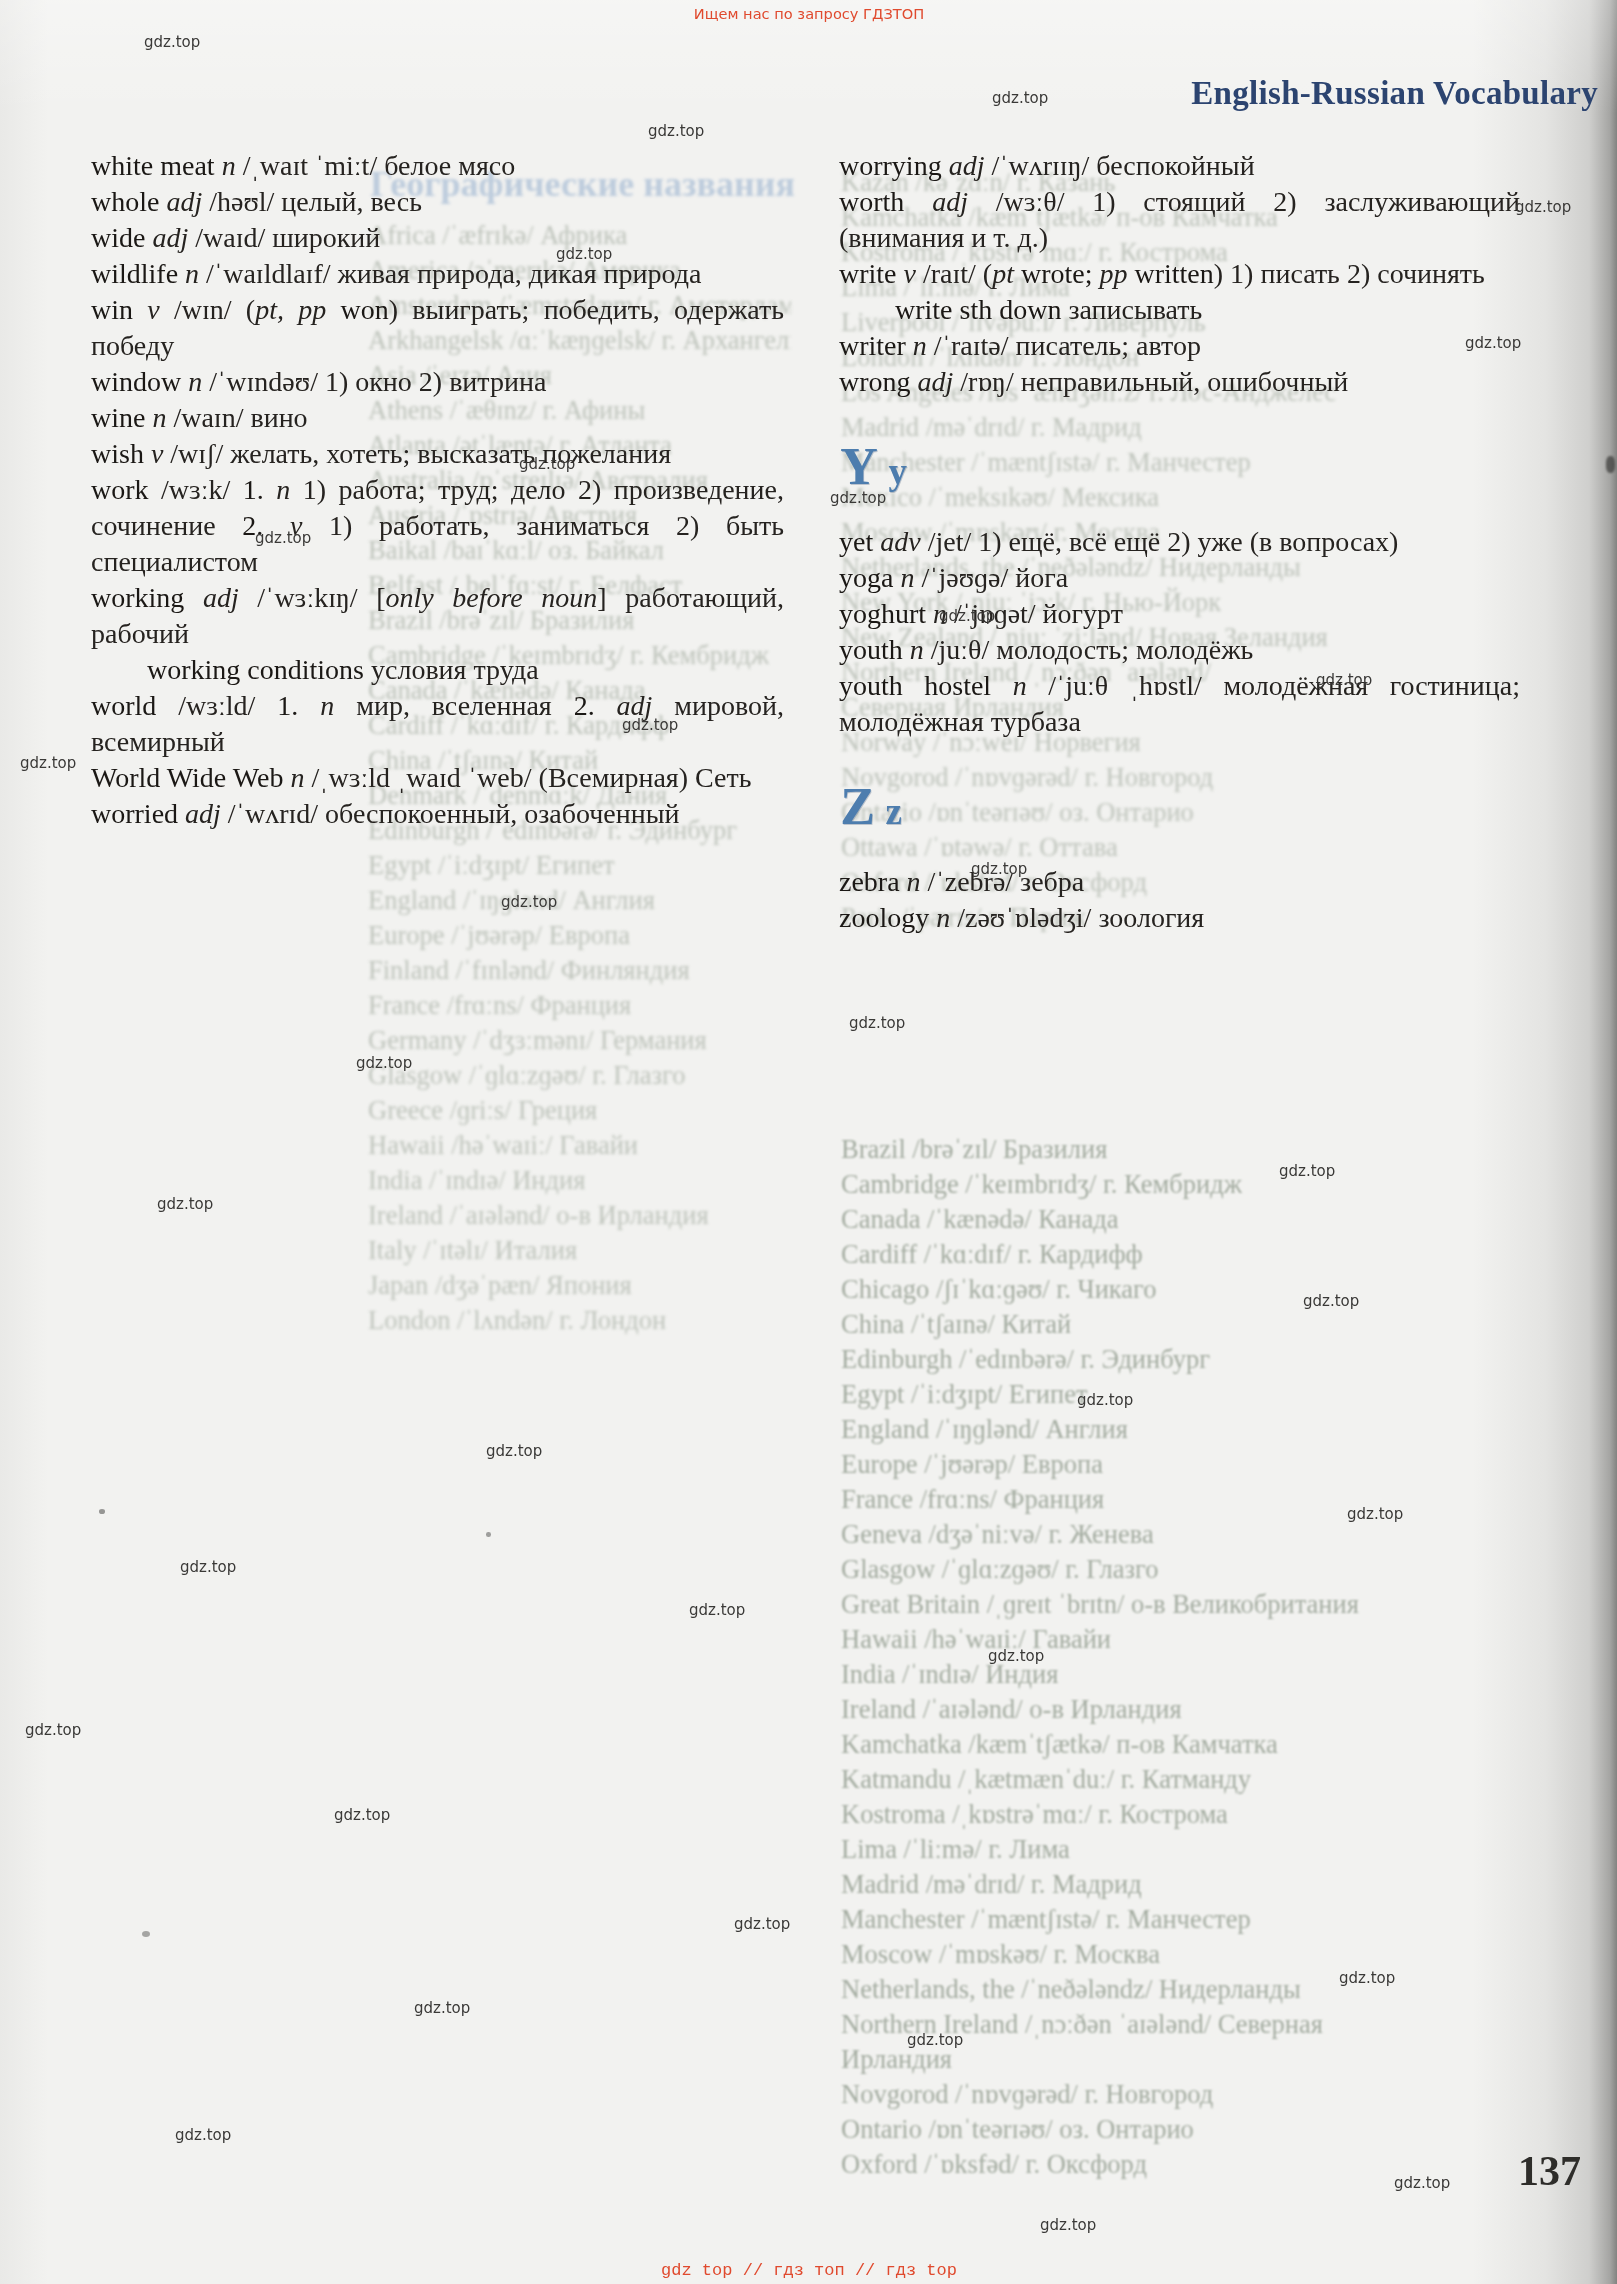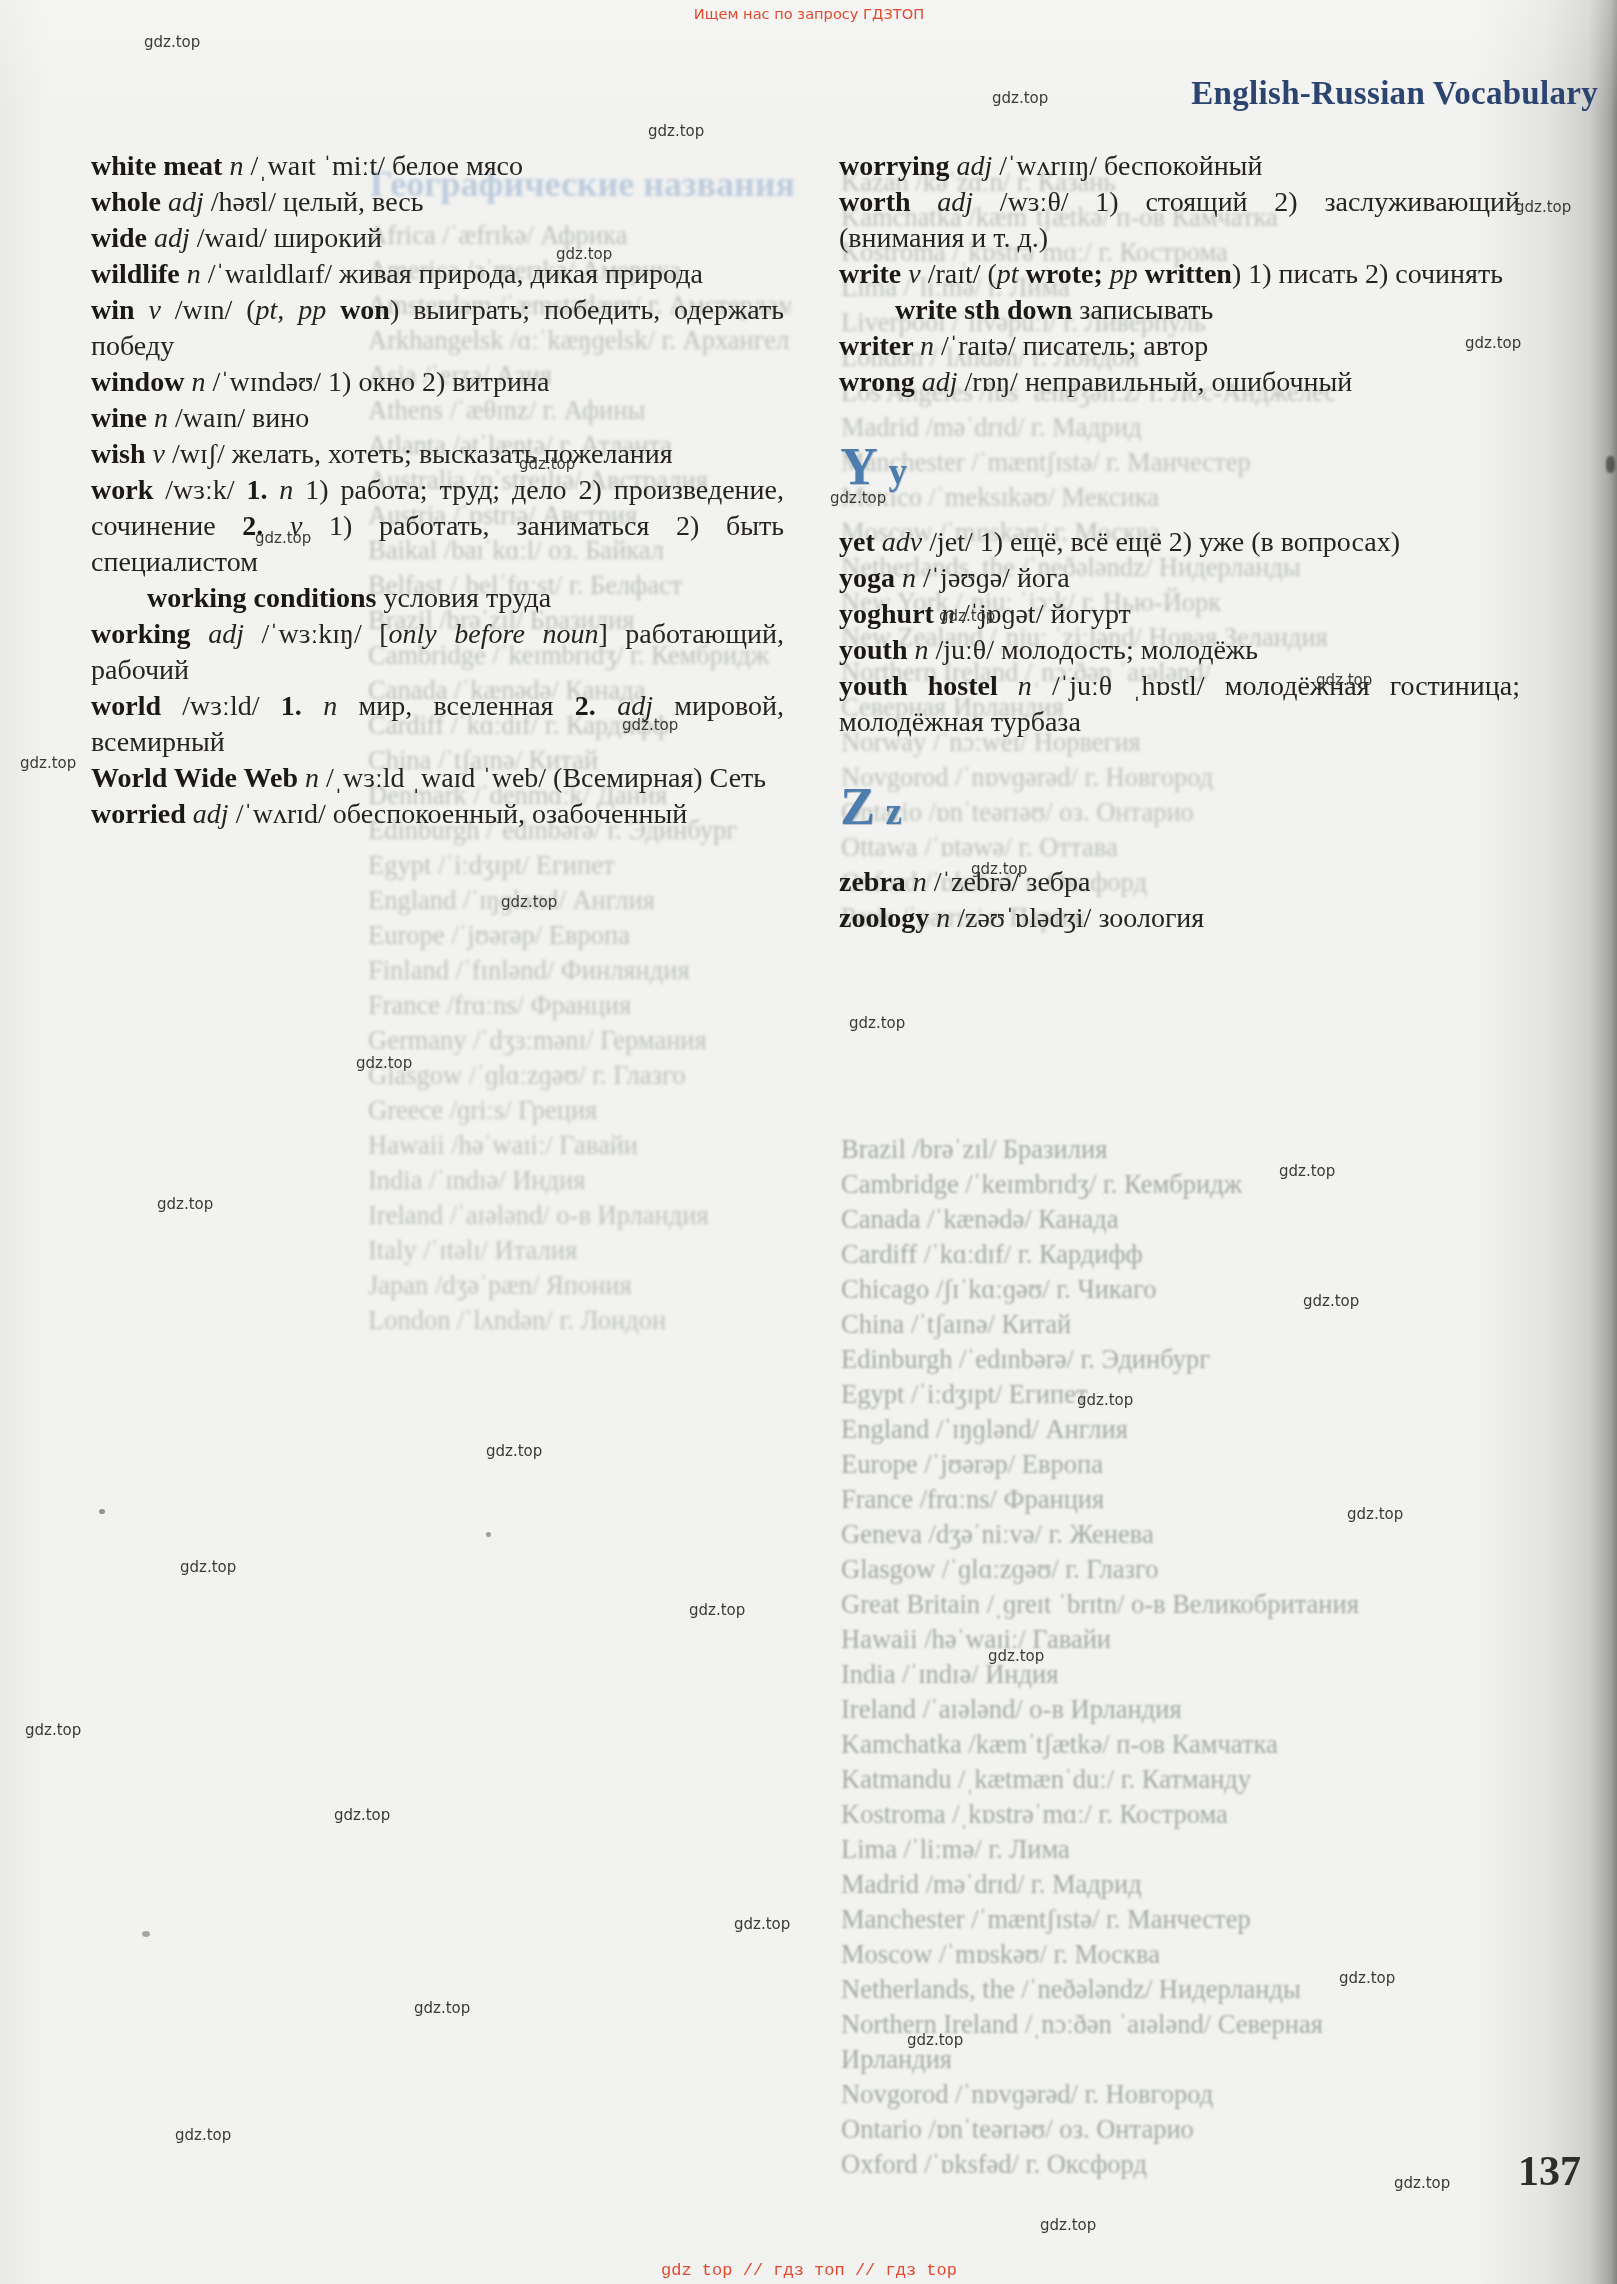--- a/index.html
+++ b/index.html
@@ -27,21 +27,21 @@
     font-weight:bold;font-size:33px;color:#2c4470;letter-spacing:0.3px;
     white-space:nowrap;
   }
   .col{position:absolute;top:148px;}
   .entry{
     margin:0;
     font-size:28px;line-height:36px;
     color:#262320;
     text-align:justify;
   }
-  .entry .s-b{font-weight:bold;color:#1b1815;}
+  .entry .s-b{font-weight:normal;color:#1b1815;}
   .entry .s-i{font-style:italic;}
   .entry.sub{padding-left:56px;}
   .letter-heading{
     margin:41px 0 17px 1.3px;
     line-height:52px;
     color:#4d7dae;
     font-weight:bold;
     text-shadow:0.7px 0.7px 0 rgba(30,60,100,.25);
   }
   .letter-big{font-size:52px;}
@@ -189,22 +189,22 @@
     <div class="col" id="col-left" style="left:91px;width:693px;">
         <p class="entry"><span class="s-b">white meat </span><span class="s-i">n </span><span class="s-n">/ˌwaɪt ˈmiːt/ белое мясо</span></p>
         <p class="entry"><span class="s-b">whole </span><span class="s-i">adj </span><span class="s-n">/həʊl/ целый, весь</span></p>
         <p class="entry"><span class="s-b">wide </span><span class="s-i">adj </span><span class="s-n">/waɪd/ широкий</span></p>
         <p class="entry"><span class="s-b">wildlife </span><span class="s-i">n </span><span class="s-n">/ˈwaɪldlaɪf/ живая природа, дикая природа</span></p>
         <p class="entry"><span class="s-b">win </span><span class="s-i">v </span><span class="s-n">/wɪn/ (</span><span class="s-i">pt, pp </span><span class="s-b">won</span><span class="s-n">) выиграть; победить, одержать победу</span></p>
         <p class="entry"><span class="s-b">window </span><span class="s-i">n </span><span class="s-n">/ˈwɪndəʊ/ 1) окно 2) витрина</span></p>
         <p class="entry"><span class="s-b">wine </span><span class="s-i">n </span><span class="s-n">/waɪn/ вино</span></p>
         <p class="entry"><span class="s-b">wish </span><span class="s-i">v </span><span class="s-n">/wɪʃ/ желать, хотеть; высказать пожелания</span></p>
         <p class="entry"><span class="s-b">work </span><span class="s-n">/wɜːk/ </span><span class="s-b">1. </span><span class="s-i">n </span><span class="s-n">1) работа; труд; дело 2) произведение, сочинение </span><span class="s-b">2. </span><span class="s-i">v </span><span class="s-n">1) работать, заниматься 2) быть специалистом</span></p>
+        <p class="entry"><span class="s-b">working </span><span class="s-i">adj </span><span class="s-n">/ˈwɜːkɪŋ/ [</span><span class="s-i">only before noun</span><span class="s-n">] работающий, рабочий</span></p>
         <p class="entry sub"><span class="s-b">working conditions </span><span class="s-n">условия труда</span></p>
-        <p class="entry"><span class="s-b">working </span><span class="s-i">adj </span><span class="s-n">/ˈwɜːkɪŋ/ [</span><span class="s-i">only before noun</span><span class="s-n">] работающий, рабочий</span></p>
         <p class="entry"><span class="s-b">world </span><span class="s-n">/wɜːld/ </span><span class="s-b">1. </span><span class="s-i">n </span><span class="s-n">мир, вселенная </span><span class="s-b">2. </span><span class="s-i">adj </span><span class="s-n">мировой, всемирный</span></p>
         <p class="entry"><span class="s-b">World Wide Web </span><span class="s-i">n </span><span class="s-n">/ˌwɜːld ˌwaɪd ˈweb/ (Всемирная) Сеть</span></p>
         <p class="entry"><span class="s-b">worried </span><span class="s-i">adj </span><span class="s-n">/ˈwʌrɪd/ обеспокоенный, озабоченный</span></p>
       </div>
     <div class="col" id="col-right" style="left:839px;width:681px;">
         <p class="entry"><span class="s-b">worrying </span><span class="s-i">adj </span><span class="s-n">/ˈwʌrɪɪŋ/ беспокойный</span></p>
         <p class="entry"><span class="s-b">worth </span><span class="s-i">adj </span><span class="s-n">/wɜːθ/ 1) стоящий 2) заслуживающий (внимания и т. д.)</span></p>
         <p class="entry"><span class="s-b">write </span><span class="s-i">v </span><span class="s-n">/raɪt/ (</span><span class="s-i">pt </span><span class="s-b">wrote; </span><span class="s-i">pp </span><span class="s-b">written</span><span class="s-n">) 1) писать 2) сочинять</span></p>
         <p class="entry sub"><span class="s-b">write sth down </span><span class="s-n">записывать</span></p>
         <p class="entry"><span class="s-b">writer </span><span class="s-i">n </span><span class="s-n">/ˈraɪtə/ писатель; автор</span></p>

